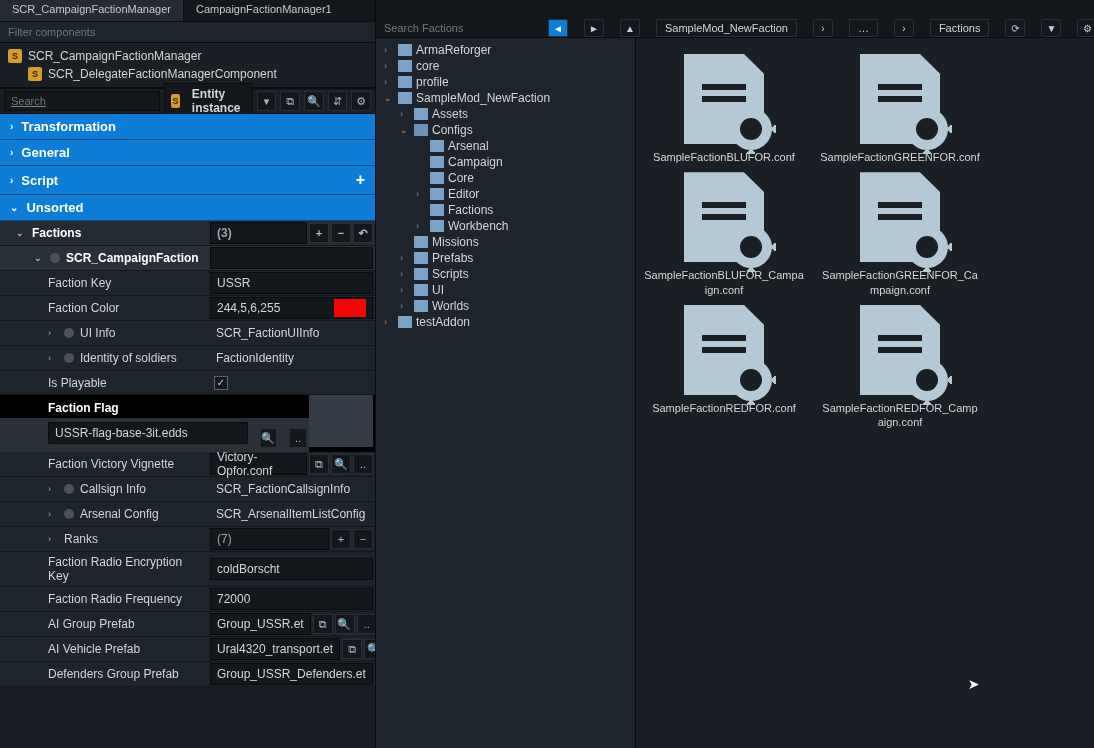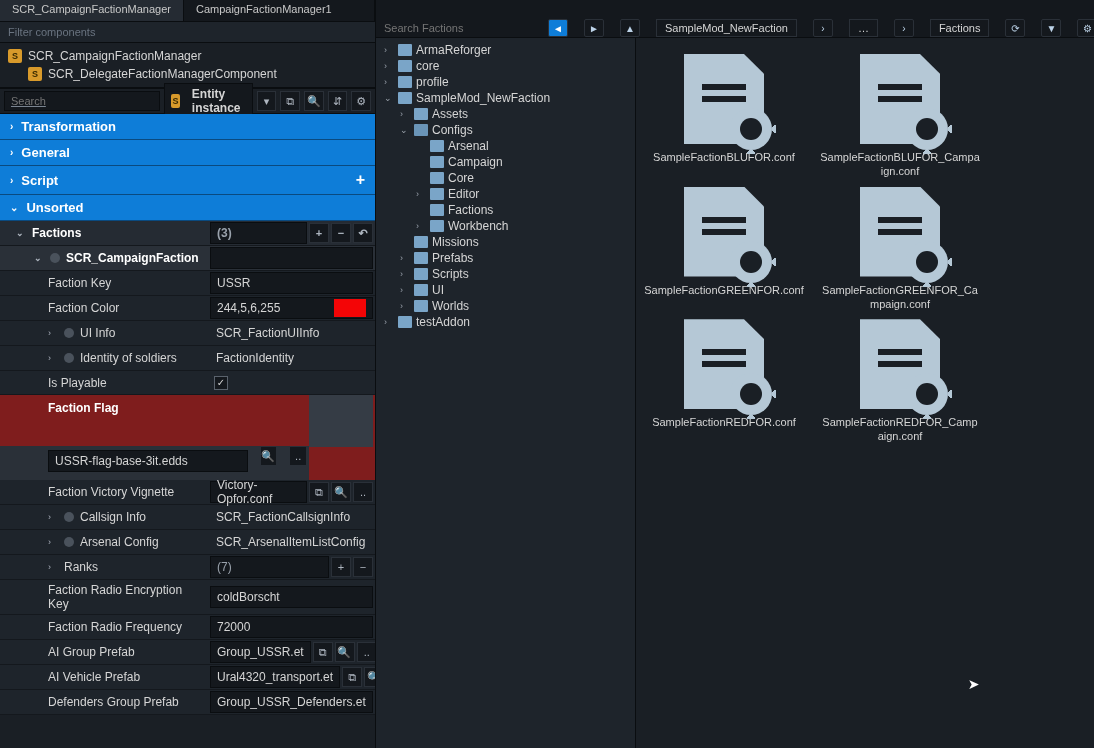--- a/index.html
+++ b/index.html
@@ -35,24 +35,24 @@
 .row-ctrls { display:flex; gap:2px; padding-right:2px; }
 .chev2 { font-size:9px; color:#aeb6c0; width:10px; display:inline-block; }
 .bullet { width:10px; height:10px; border-radius:50%; background:#4a525c; display:inline-block; }
 .row-header { background:#252b33; font-weight:bold; color:#fff; }
 .row-header .row-label { color:#fff; }
 .row-header2 { background:#2a3038; font-weight:bold; color:#fff; }
 .row-header2 .row-label { color:#fff; }
 .count-badge { color:#9aa2ac; }
 .swatch { width:32px; height:18px; margin-left:auto; }
 .checkbox { width:14px; height:14px; border:1px solid #5a626c; display:flex; align-items:center; justify-content:center; font-size:10px; color:#d5d5d5; background:#14181d; }
-.flag-row { background:#7f1d1d; }
+.flag-row { background:#000000; }
 .flag-row .row-label { color:#fff; font-weight:bold; }
 .flag-input { width:calc(100% - 80px); background:#14181d; border:1px solid #0a0d10; padding:3px 6px; color:#d5d5d5; font-size:12px; margin:4px 0 4px 48px; }
-.flag-wrap { display:flex; align-items:flex-start; padding:0 2px 4px 0; gap:12px; background:#2a3038;margin-top:28px; }
+.flag-wrap { display:flex; align-items:flex-end; padding:0 2px 4px 0; gap:12px; background:#2a3038; }
 .flag-preview { width:64px; height:52px; background:#353c45; margin-right:2px; }
 
 
 .rsearchbar { display:flex; height:38px; background:#14181d; border-bottom:1px solid #0a0d10; align-items:flex-end; gap:16px; padding:0 2px; }
 .rsearch { flex:1; background:#14181d; color:#5a626c; padding:3px 6px; font-size:11px; border:none; }
 .navbtn { width:20px; height:18px; background:#14181d; border:1px solid #2a3038; display:flex; align-items:center; justify-content:center; color:#bdd3e8; font-size:10px; cursor:pointer; border-radius:2px; }
 .navbtn.blue { background:#0e7dd8; color:#fff; }
 .crumb { background:#14181d; border:1px solid #2a3038; padding:2px 8px; color:#d5d5d5; font-size:11px; white-space:nowrap; }
 .rsplit { display:flex; flex:1; overflow:hidden; }
 .tree { width:260px; background:#1e242b; border-right:1px solid #0a0d10; padding:4px 0; overflow-y:auto; }
@@ -384,45 +384,45 @@
             <div class="page"></div>
             <div class="gear"></div>
           </div>
           <div class="filelabel">SampleFactionBLUFOR.conf</div>
         </div>
         <div class="fileitem">
           <div class="fileicon">
             <div class="page"></div>
             <div class="gear"></div>
           </div>
+          <div class="filelabel">SampleFactionGREENFOR.conf</div>
+        </div>
+        <div class="fileitem">
+          <div class="fileicon">
+            <div class="page"></div>
+            <div class="gear"></div>
+          </div>
           <div class="filelabel">SampleFactionBLUFOR_Campaign.conf</div>
         </div>
         <div class="fileitem">
           <div class="fileicon">
             <div class="page"></div>
             <div class="gear"></div>
           </div>
-          <div class="filelabel">SampleFactionGREENFOR.conf</div>
+          <div class="filelabel">SampleFactionGREENFOR_Campaign.conf</div>
         </div>
         <div class="fileitem">
           <div class="fileicon">
             <div class="page"></div>
             <div class="gear"></div>
           </div>
-          <div class="filelabel">SampleFactionGREENFOR_Campaign.conf</div>
+          <div class="filelabel">SampleFactionREDFOR.conf</div>
         </div>
         <div class="fileitem">
           <div class="fileicon">
             <div class="page"></div>
             <div class="gear"></div>
           </div>
-          <div class="filelabel">SampleFactionREDFOR.conf</div>
-        </div>
-        <div class="fileitem">
-          <div class="fileicon">
-            <div class="page"></div>
-            <div class="gear"></div>
-          </div>
           <div class="filelabel">SampleFactionREDFOR_Campaign.conf</div>
         </div>
       </div>
   </div>
 </div>
 
 </body></html>

